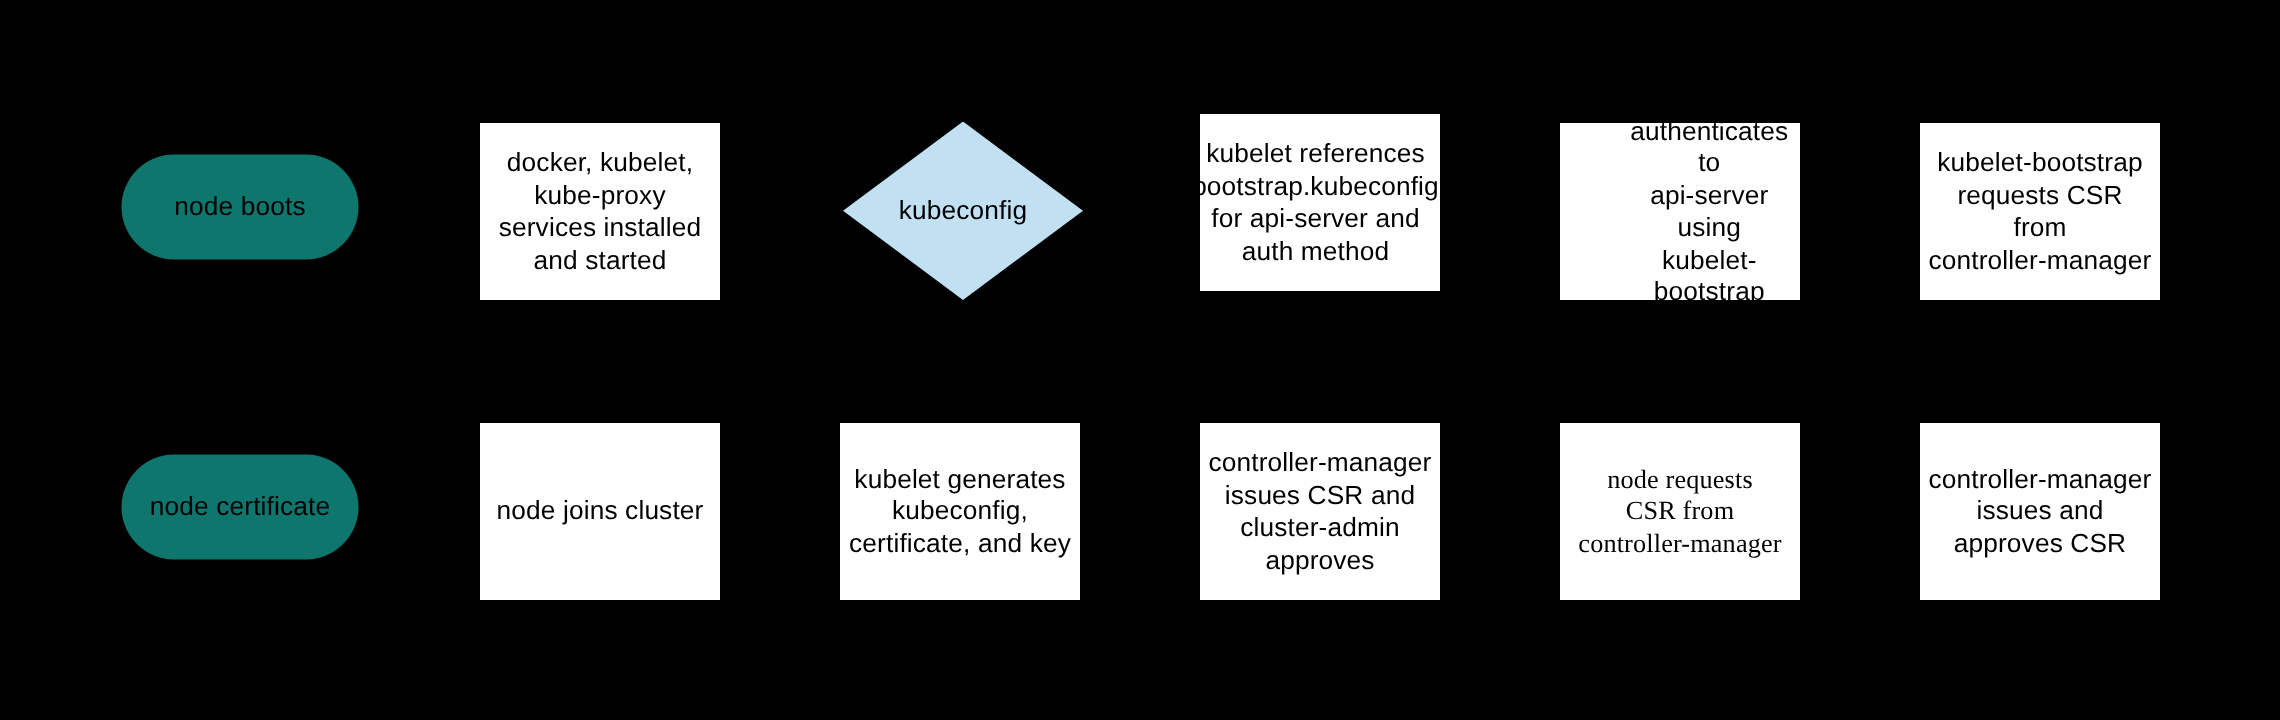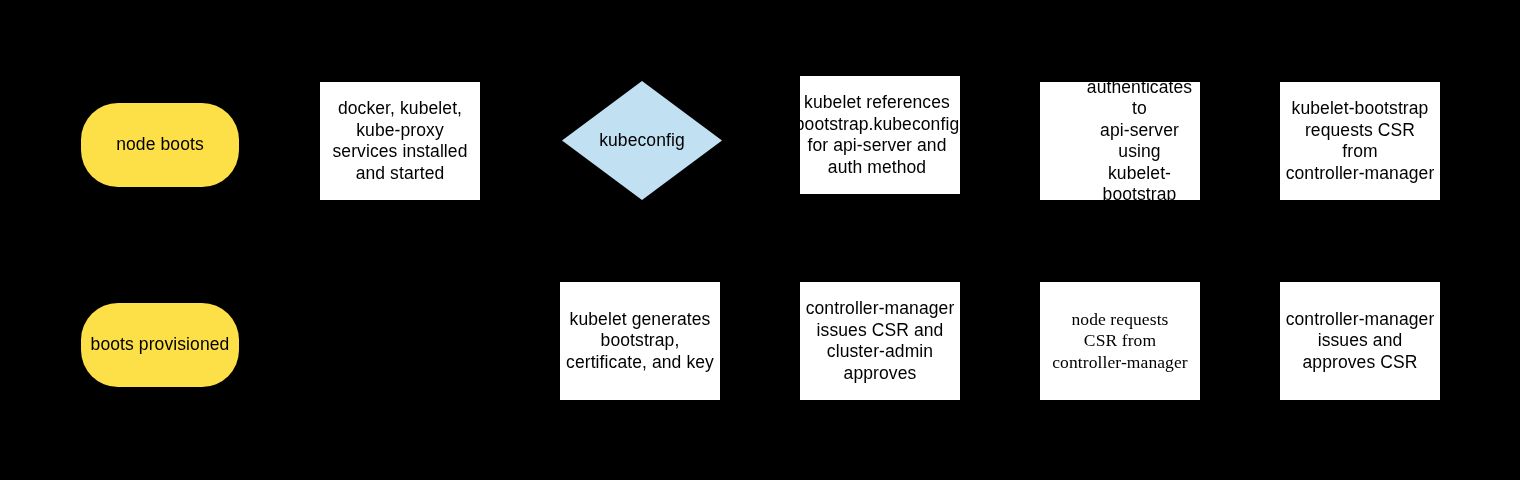--- a/index.html
+++ b/index.html
@@ -37,23 +37,23 @@
 
   .node .label {
     display: block;
     width: 100%;
     white-space: pre-line;
   }
 
   
   .shape-pill {
     width: 158px;
-    height: 84px;
+    height: 70px;
     border-radius: 37px;
-    background: #fde047;
+    background: #0f766e;
   }
 
   
   .shape-rect {
     width: 160px;
     height: 118px;
     background: #ffffff;
   }
 
   
@@ -118,27 +118,30 @@
   </div>
 
   <div class="node shape-rect" style="left:1280px; top:82px;">
     <span class="label">kubelet-bootstrap
 requests CSR
 from
 controller-manager</span>
   </div>
 
   <div class="node shape-pill" style="left:81px; top:303px;">
-    <span class="label">boots provisioned</span>
+    <span class="label">node certificate</span>
   </div>
 
+  <div class="node shape-rect" style="left:320px; top:282px;">
+    <span class="label">node joins cluster</span>
+  </div>
 
   <div class="node shape-rect" style="left:560px; top:282px;">
     <span class="label">kubelet generates
-bootstrap,
+kubeconfig,
 certificate, and key</span>
   </div>
 
   <div class="node shape-rect" style="left:800px; top:282px;">
     <span class="label">controller-manager
 issues CSR and
 cluster-admin
 approves</span>
   </div>
 

